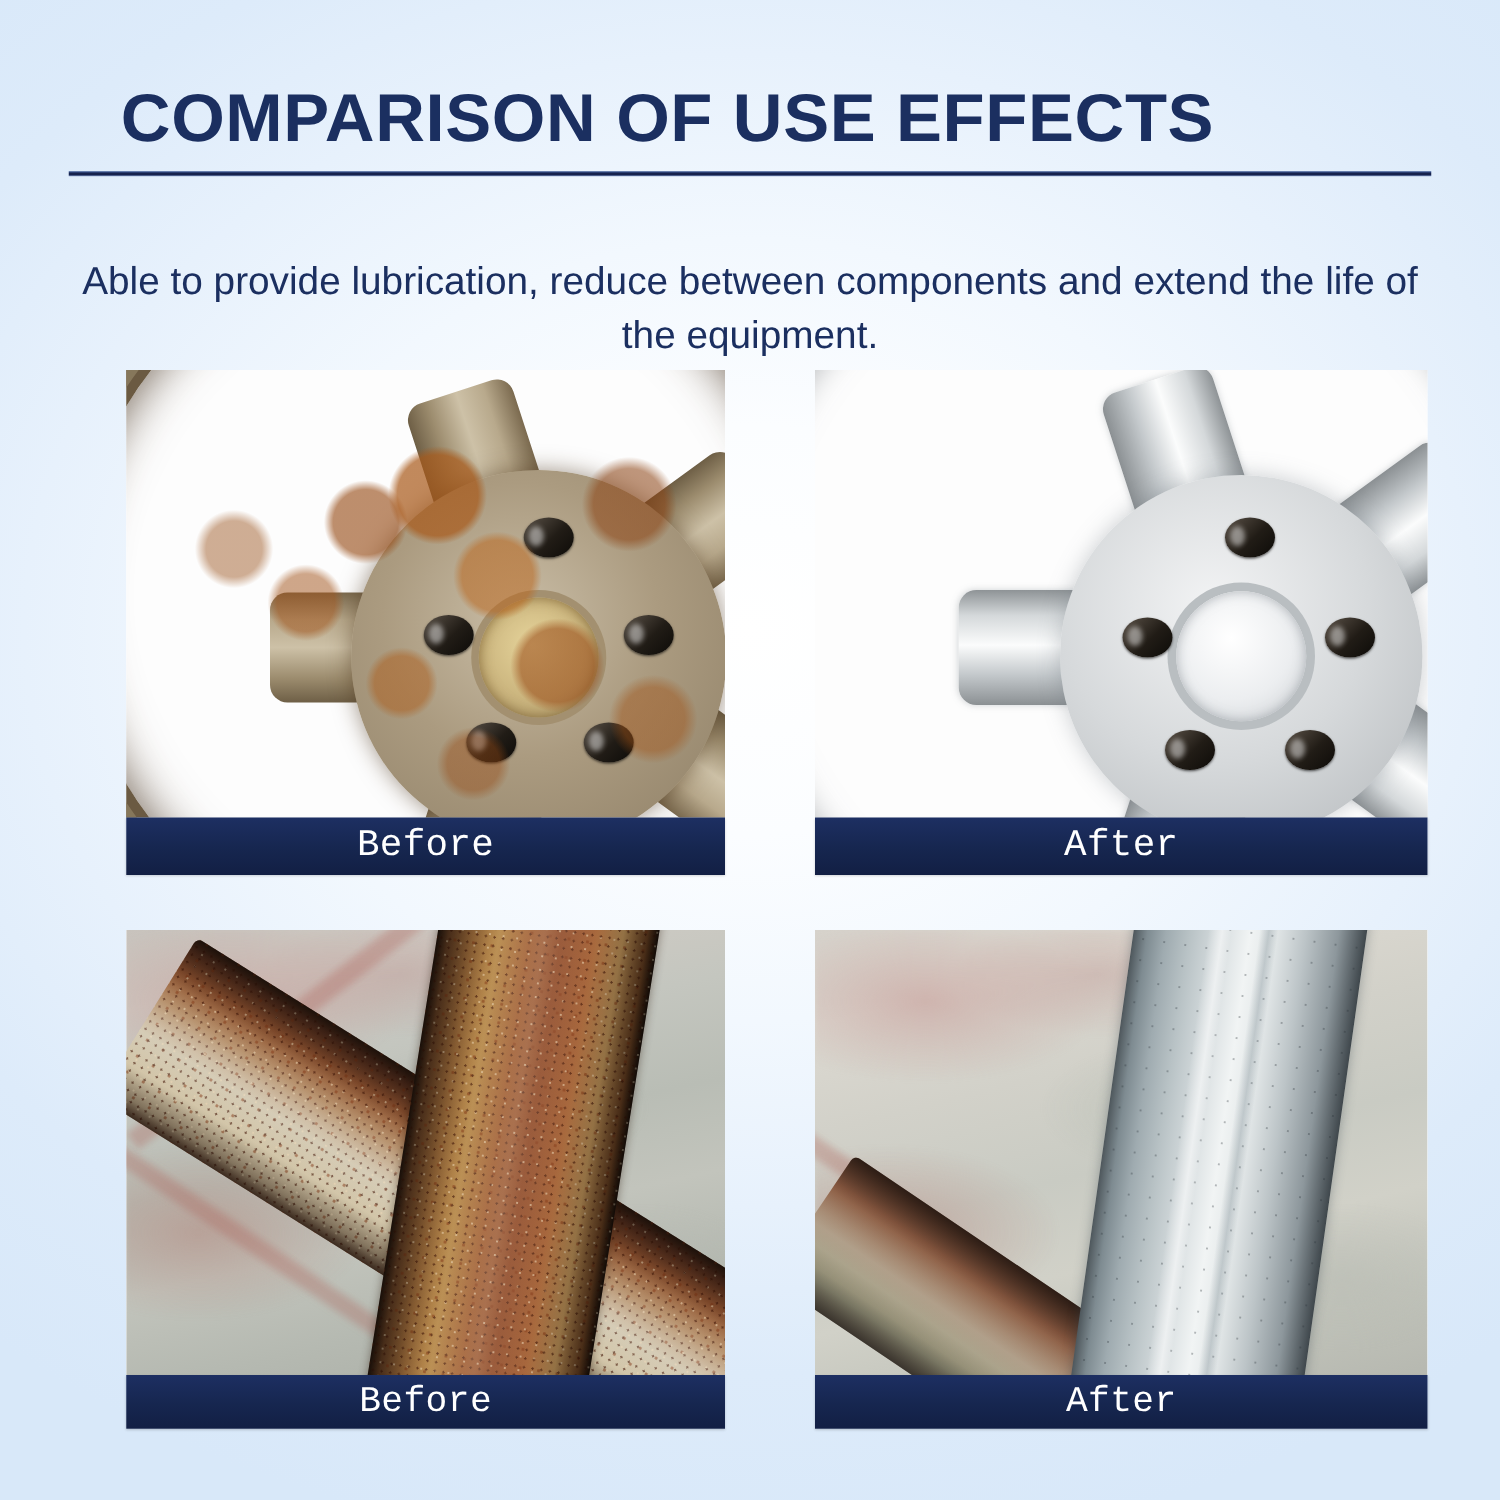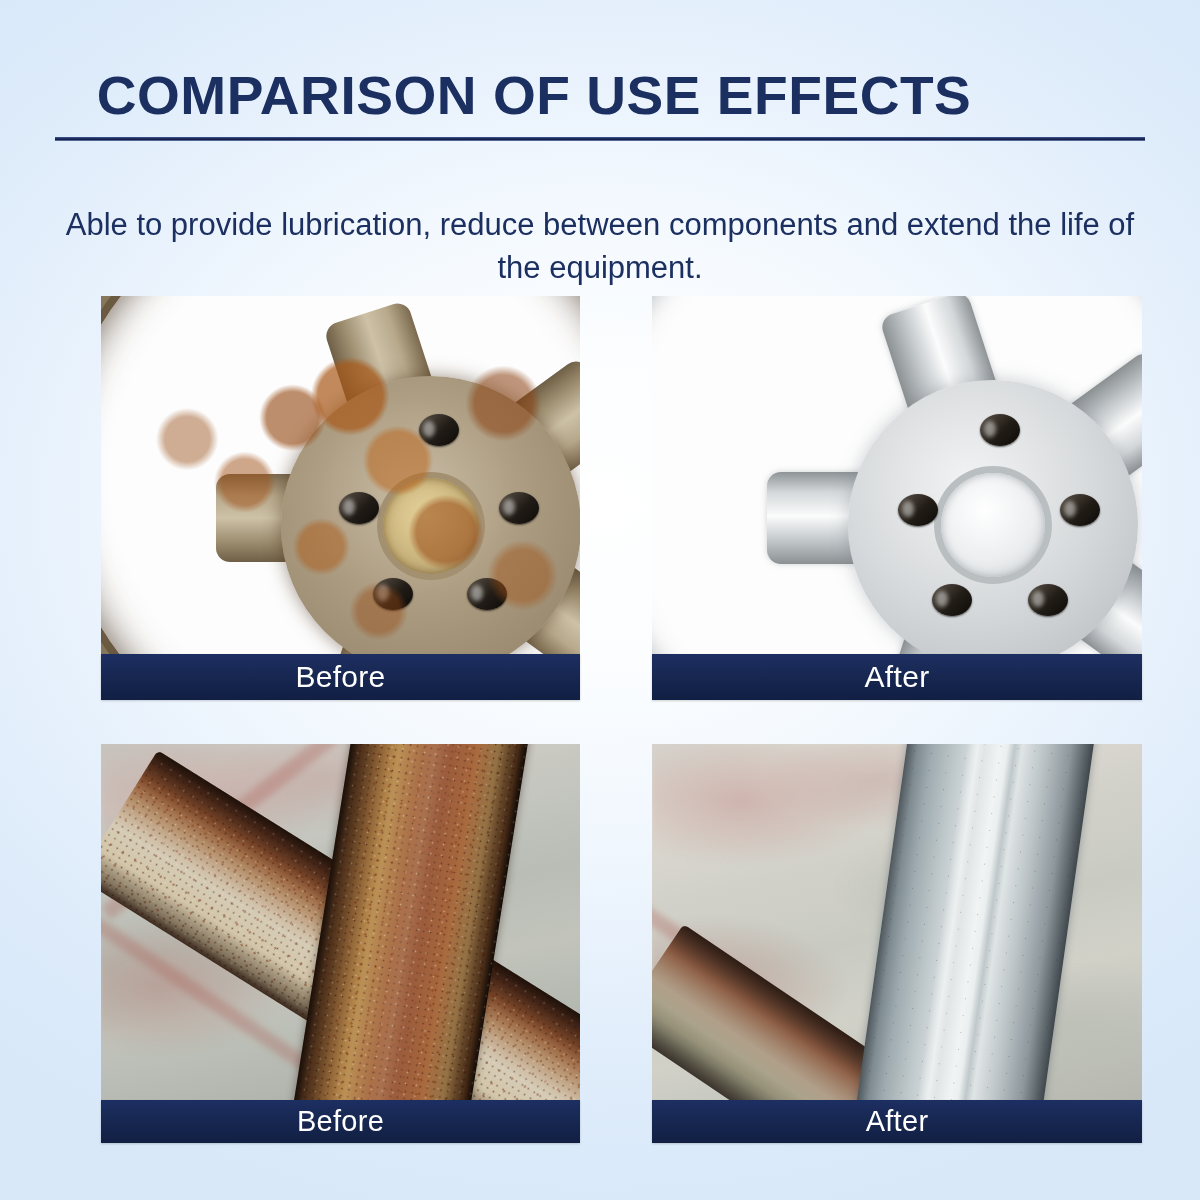--- a/index.html
+++ b/index.html
@@ -69,20 +69,21 @@
     margin-top: 48px;
   }
 
   
   #comparison-grid {
     position: absolute;
     left: 101px;
     top: 296px;
     width: 1011px;
     height: 848px;
+    font-family: Liberation Mono, monospace;
   }
   .card {
     position: absolute;
     width: 479px;
   }
   .card.col-left  { left: 0px; }
   .card.col-right { left: 551px; width: 490px; }
   .card.row-top    { top: 0px; }
   .card.row-bottom { top: 448px; }
 

